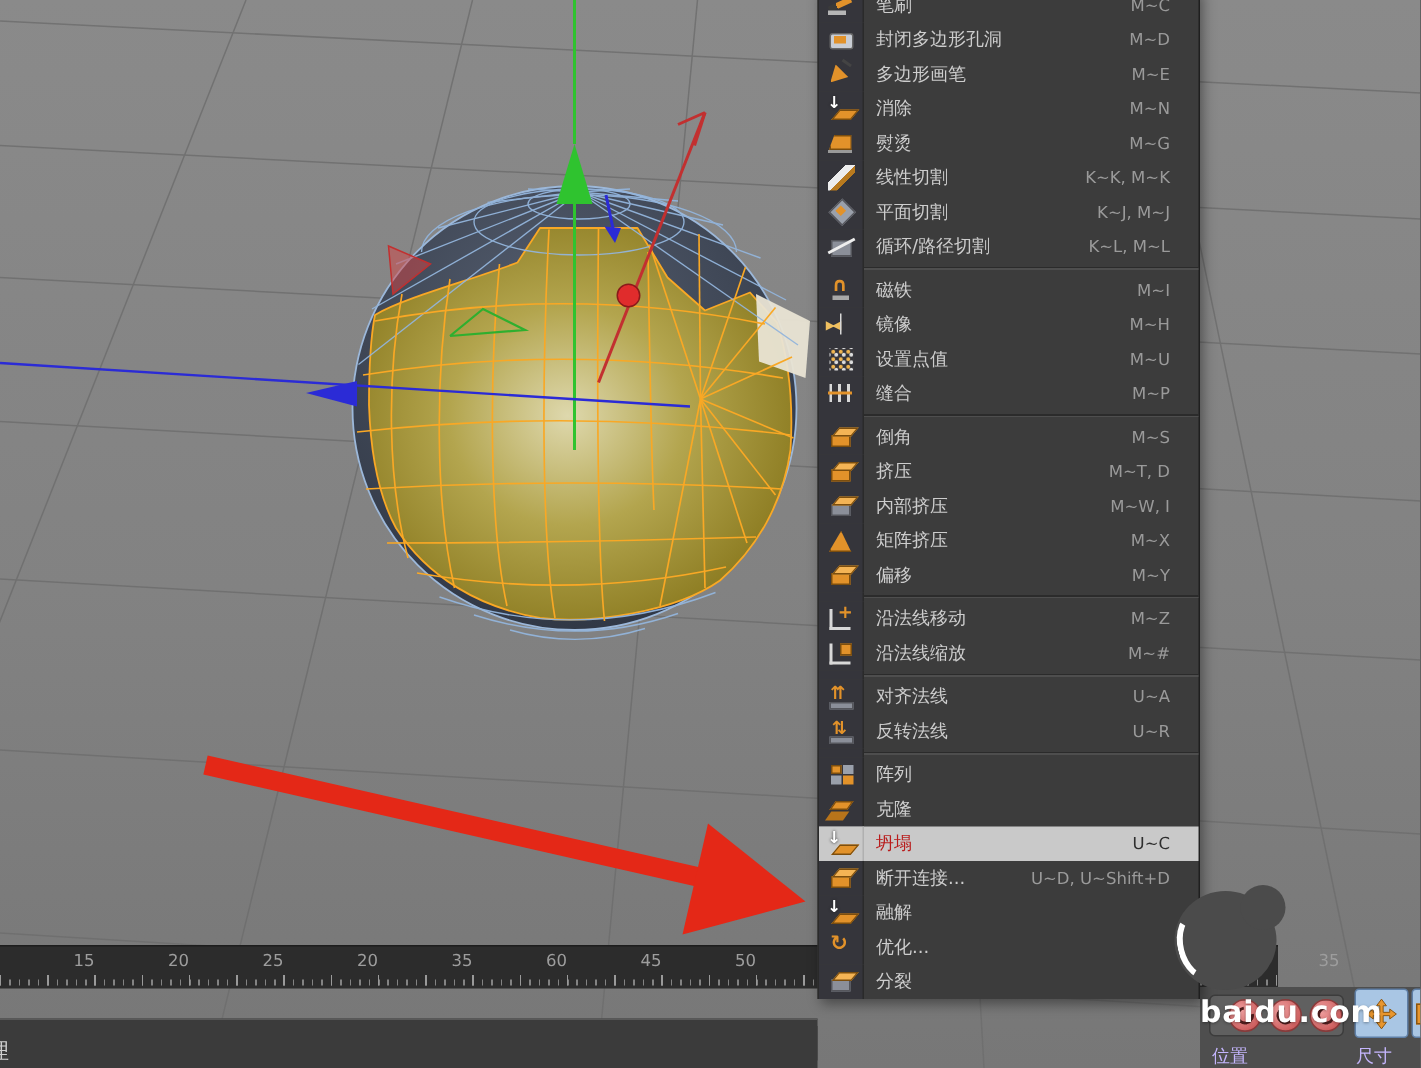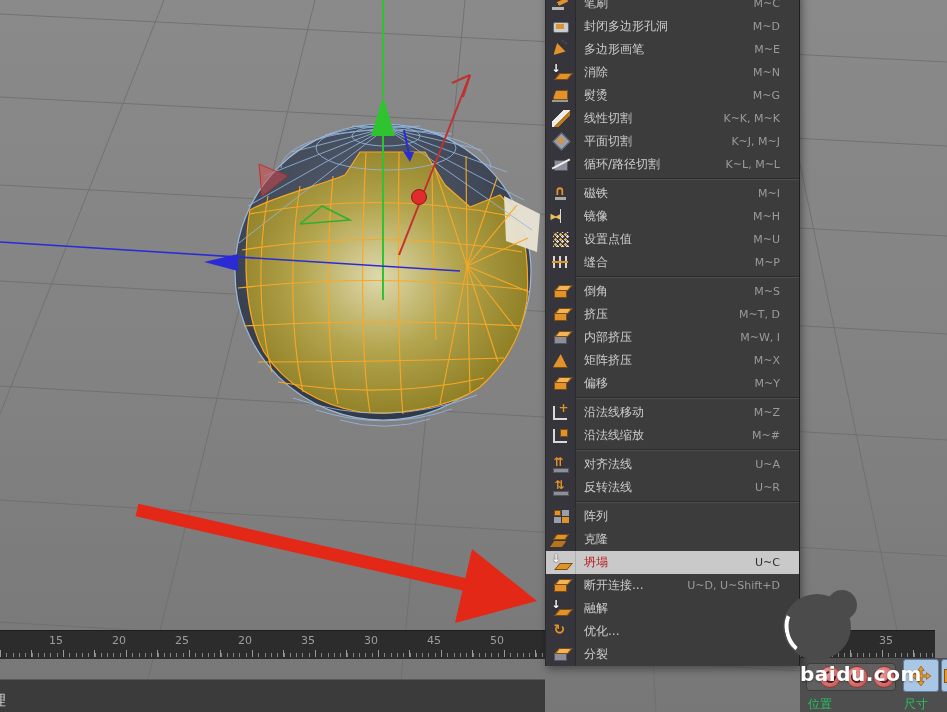--- a/index.html
+++ b/index.html
@@ -2,21 +2,21 @@
 <html><head>
 <meta charset="utf-8">
 <style>
   html,body{margin:0;padding:0;background:#555;}
   #stage{position:relative;width:947px;height:712px;overflow:hidden;
          font-family:"DejaVu Sans","Liberation Sans",sans-serif;
          background:linear-gradient(180deg,#8a8a8a 0%,#828282 55%,#777 100%);}
   
   #vp{position:absolute;left:0;top:0;z-index:1;}
   
-  #ruler{position:absolute;left:0;top:630px;width:935px;height:28px;background:#2c2c2c;
+  #ruler{position:absolute;left:0;top:630px;width:852px;height:28px;background:#2c2c2c;
          border-top:1px solid #1d1d1d;z-index:2;}
   .rnum{position:absolute;top:3px;transform:translateX(-50%);font-size:11px;color:#9d9d9d;}
   .ticks-minor{position:absolute;left:0;right:0;bottom:2px;height:4px;
     background:repeating-linear-gradient(90deg,#848484 0 1px,transparent 1px 6.3px);}
   .ticks-major{position:absolute;left:0;right:0;bottom:2px;height:7px;
     background:repeating-linear-gradient(90deg,#9a9a9a 0 1px,transparent 1px 31.5px);}
   
   #sliderrow{position:absolute;left:0;top:656px;width:545px;height:23px;background:#3a3a3a;z-index:2;margin-top:28px;}
   #powerslider{position:absolute;left:2px;top:2px;width:465px;height:18px;border-radius:3px;
     background:linear-gradient(180deg,#ababab,#8e8e8e);border:1px solid #6f6f6f;
@@ -37,21 +37,21 @@
   .recbtn{position:absolute;top:2px;width:20px;height:20px;border-radius:50%;
     background:radial-gradient(circle at 35% 35%,#f0a0a0,#cd5d5d 75%);border:1px solid #8a3a3a;}
   .recbtn::after{content:"";position:absolute;left:4px;top:4px;width:8px;height:8px;border-radius:50%;
     border:2px solid #4e1d1d;border-top-color:transparent;transform:rotate(35deg);}
   .toolbtn{position:absolute;top:1px;height:33px;background:#a9c6e4;border:1px solid #5f7fa6;
     border-radius:3px;box-sizing:border-box;}
   #movebtn{left:103px;width:36px;display:flex;align-items:center;justify-content:center;}
   #scalebtn{left:141px;width:10px;overflow:hidden;}
   #scalebtn::after{content:"";position:absolute;left:2px;top:9px;width:12px;height:12px;
     background:#e8962e;border:1px solid #8a5510;}
-  .cp-label{position:absolute;top:38px;font-size:12px;color:#22c55e;}
+  .cp-label{position:absolute;top:38px;font-size:12px;color:#c4b5fd;}
   #baidu{position:absolute;left:800px;top:662px;z-index:4;color:#fff;font-size:20px;font-weight:bold;
     letter-spacing:.5px;text-shadow:0 1px 2px rgba(0,0,0,.35);}
   
   #blob{position:absolute;left:783px;top:592px;width:72px;height:70px;z-index:5;}
   #blob .c1{position:absolute;left:0;top:2px;width:68px;height:66px;border-radius:50%;background:#4b4b4b;}
   #blob .c2{position:absolute;left:44px;top:-2px;width:30px;height:30px;border-radius:50%;background:#4b4b4b;}
   #blob .crescent{position:absolute;left:2px;top:14px;width:26px;height:40px;border-radius:50%;
     border:4px solid transparent;border-left-color:#fff;transform:rotate(-14deg);}
   
   #menu{position:absolute;left:545px;top:-8px;width:253px;z-index:3;background:#3c3c3c;
@@ -223,21 +223,21 @@
   </svg>
 
   <div id="ruler">
     <div class="ticks-minor"></div>
     <div class="ticks-major"></div>
   <span class="rnum" style="left: 56px;">15</span>
       <span class="rnum" style="left: 119px;">20</span>
       <span class="rnum" style="left: 182px;">25</span>
       <span class="rnum" style="left: 245px;">20</span>
       <span class="rnum" style="left: 308px;">35</span>
-      <span class="rnum" style="left: 371px;">30</span>
+      <span class="rnum" style="left: 371px;">60</span>
       <span class="rnum" style="left: 434px;">45</span>
       <span class="rnum" style="left: 497px;">50</span>
       <span class="rnum" style="left: 886px;">35</span>
       <span class="rnum" style="left: 980px;">85</span>
     </div>
 
   <div id="sliderrow">
     <div id="powerslider">
       <span class="pv">90 F</span>
       <span class="pa">▶</span>

